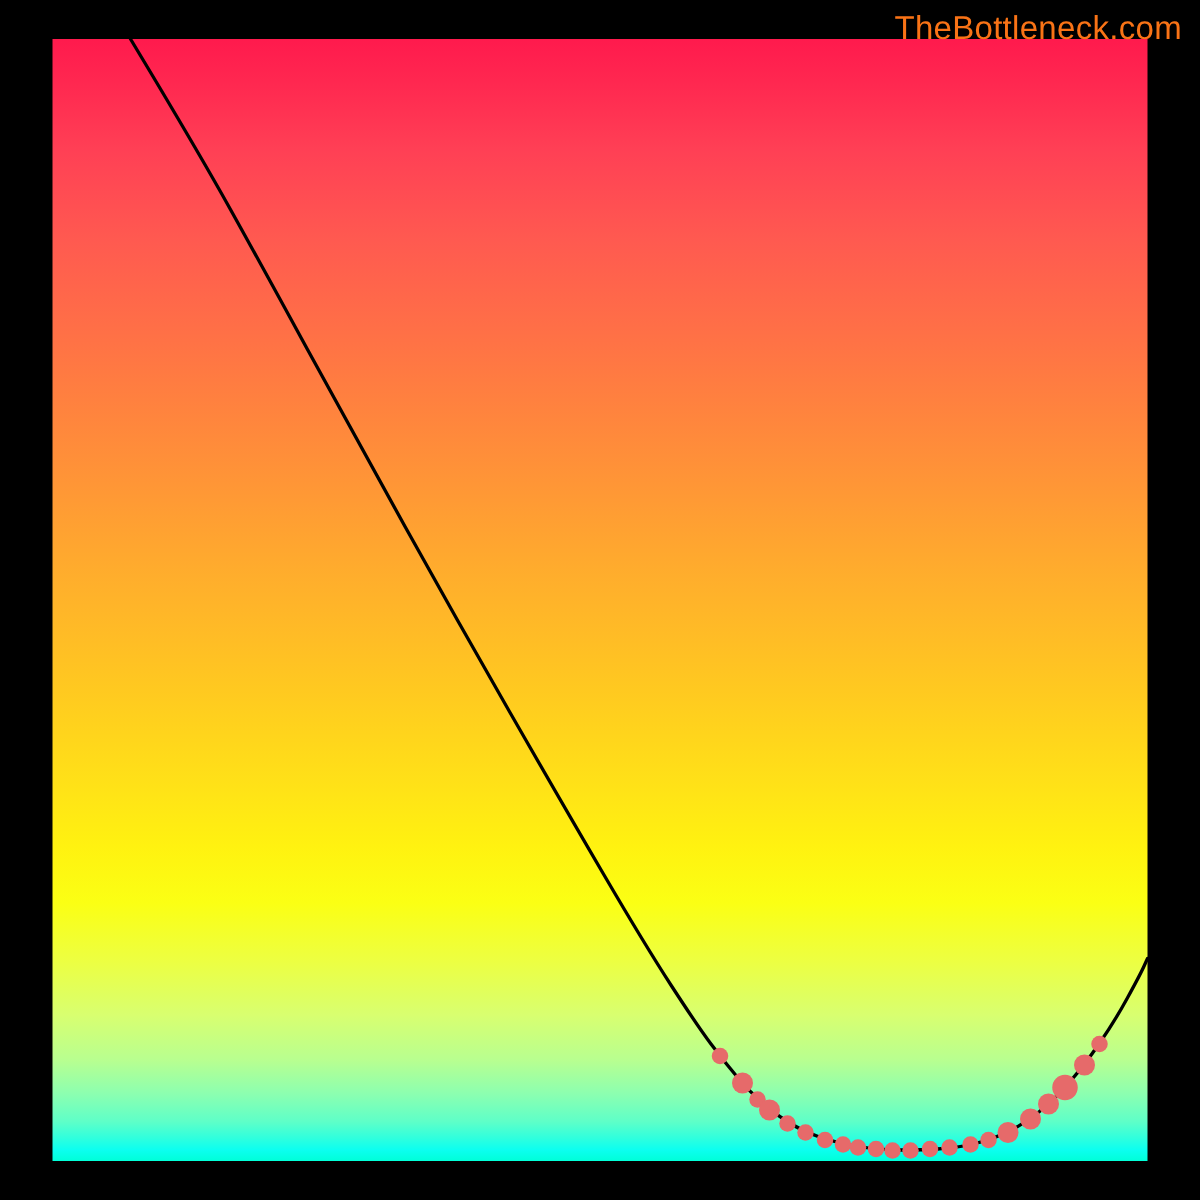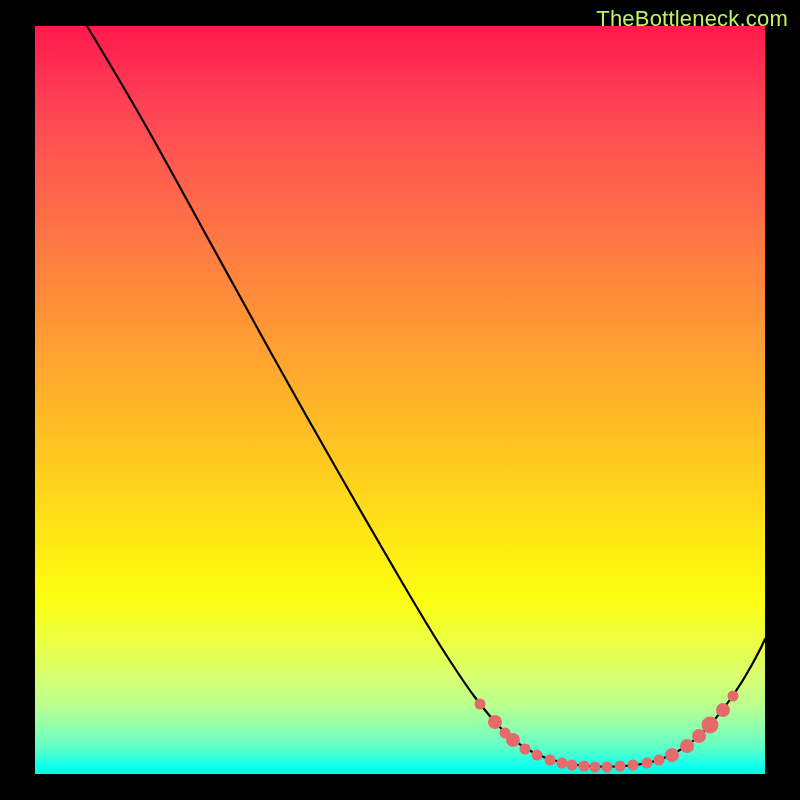--- a/index.html
+++ b/index.html
@@ -8,21 +8,21 @@
     height: 800px;
     background: #000;
     position: relative;
     font-family: Arial, sans-serif;
     overflow: hidden;
   }
   .watermark {
     position: absolute;
     top: 6px;
     right: 12px;
-    color: #bef264;
+    color: #f97316;
     font-size: 22px;
     font-weight: 500;
     z-index: 10;
     letter-spacing: 0.2px;
   }
   .plot-area {
     position: absolute;
     left: 35px;
     top: 26px;
     width: 730px;

